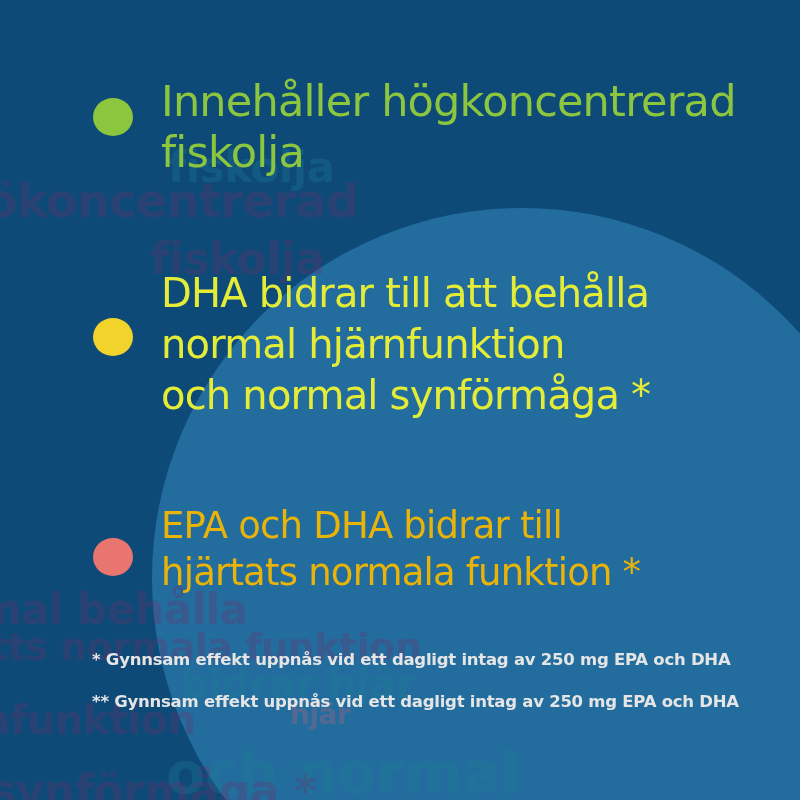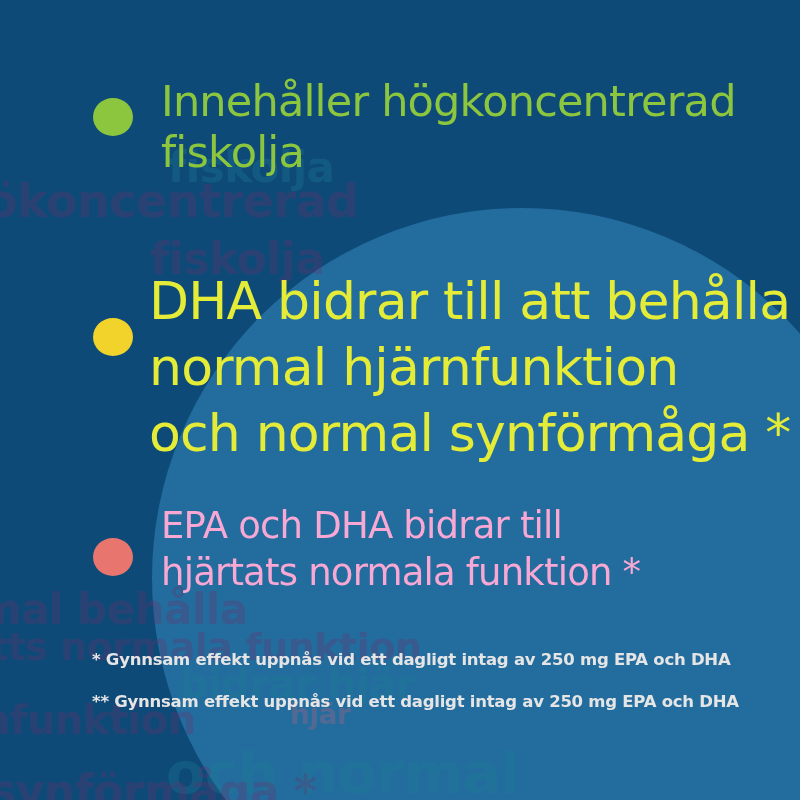--- a/index.html
+++ b/index.html
@@ -78,31 +78,31 @@
   #b1 .bullet-text {
     margin-left: 28px;
     color: #8cc63e;
     font-size: 43px;
     line-height: 1.18;
   }
 
   #b2 { left: 93px; top: 268px; }
   #b2 .dot { width: 40px; height: 38px; margin-top: 50px; }
   #b2 .bullet-text {
-    margin-left: 16px;
+    margin-left: 28px;
     color: #e4ec38;
-    font-size: 52px;
+    font-size: 40px;
     line-height: 1.27;
   }
 
   #b3 { left: 93px; top: 502px; }
   #b3 .dot { width: 40px; height: 38px; margin-top: 36px; }
   #b3 .bullet-text {
     margin-left: 28px;
-    color: #f9a8d4;
+    color: #eab308;
     font-size: 37px;
     line-height: 1.28;
   }
 
   
   .footnote {
     position: absolute;
     left: 92px;
     color: #e5e5e5;
     font-family: "DejaVu Sans", sans-serif;

